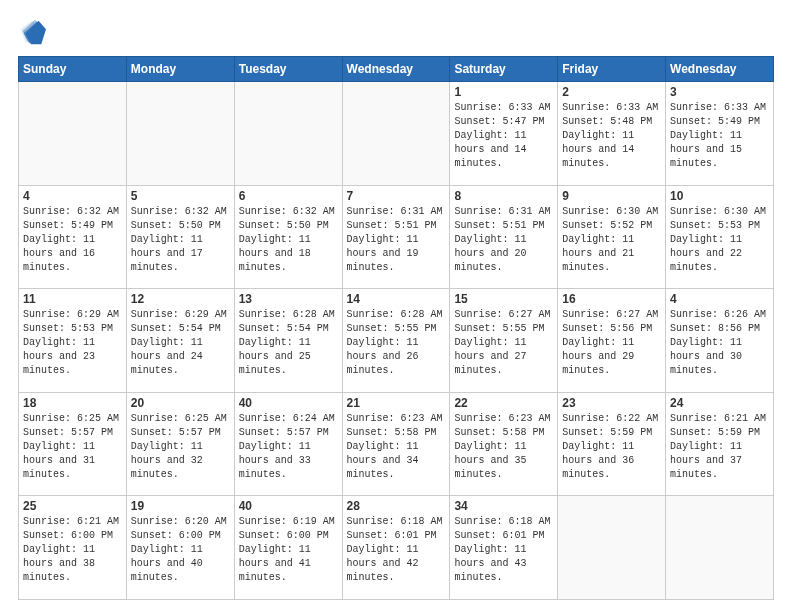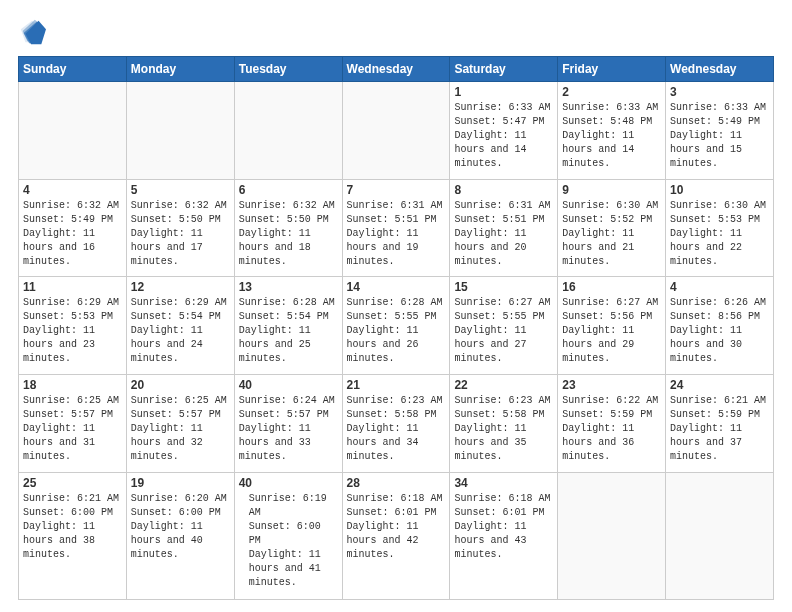--- a/index.html
+++ b/index.html
@@ -303,21 +303,21 @@
 Daylight: 11 hours and 38 minutes.</div>
           </td>
           <td>
             <span class="day-number">19</span>
             <div class="day-info" style="white-space: pre-line;">Sunrise: 6:20 AM
 Sunset: 6:00 PM
 Daylight: 11 hours and 40 minutes.</div>
           </td>
           <td>
             <span class="day-number">40</span>
-            <div class="day-info" style="white-space: pre-line; margin-left: 10px;">Sunrise: 6:19 AM
+            <div class="day-info" style="white-space: pre-line;">Sunrise: 6:19 AM
 Sunset: 6:00 PM
 Daylight: 11 hours and 41 minutes.</div>
           </td>
           <td>
             <span class="day-number">28</span>
             <div class="day-info" style="white-space: pre-line;">Sunrise: 6:18 AM
 Sunset: 6:01 PM
 Daylight: 11 hours and 42 minutes.</div>
           </td>
           <td>

